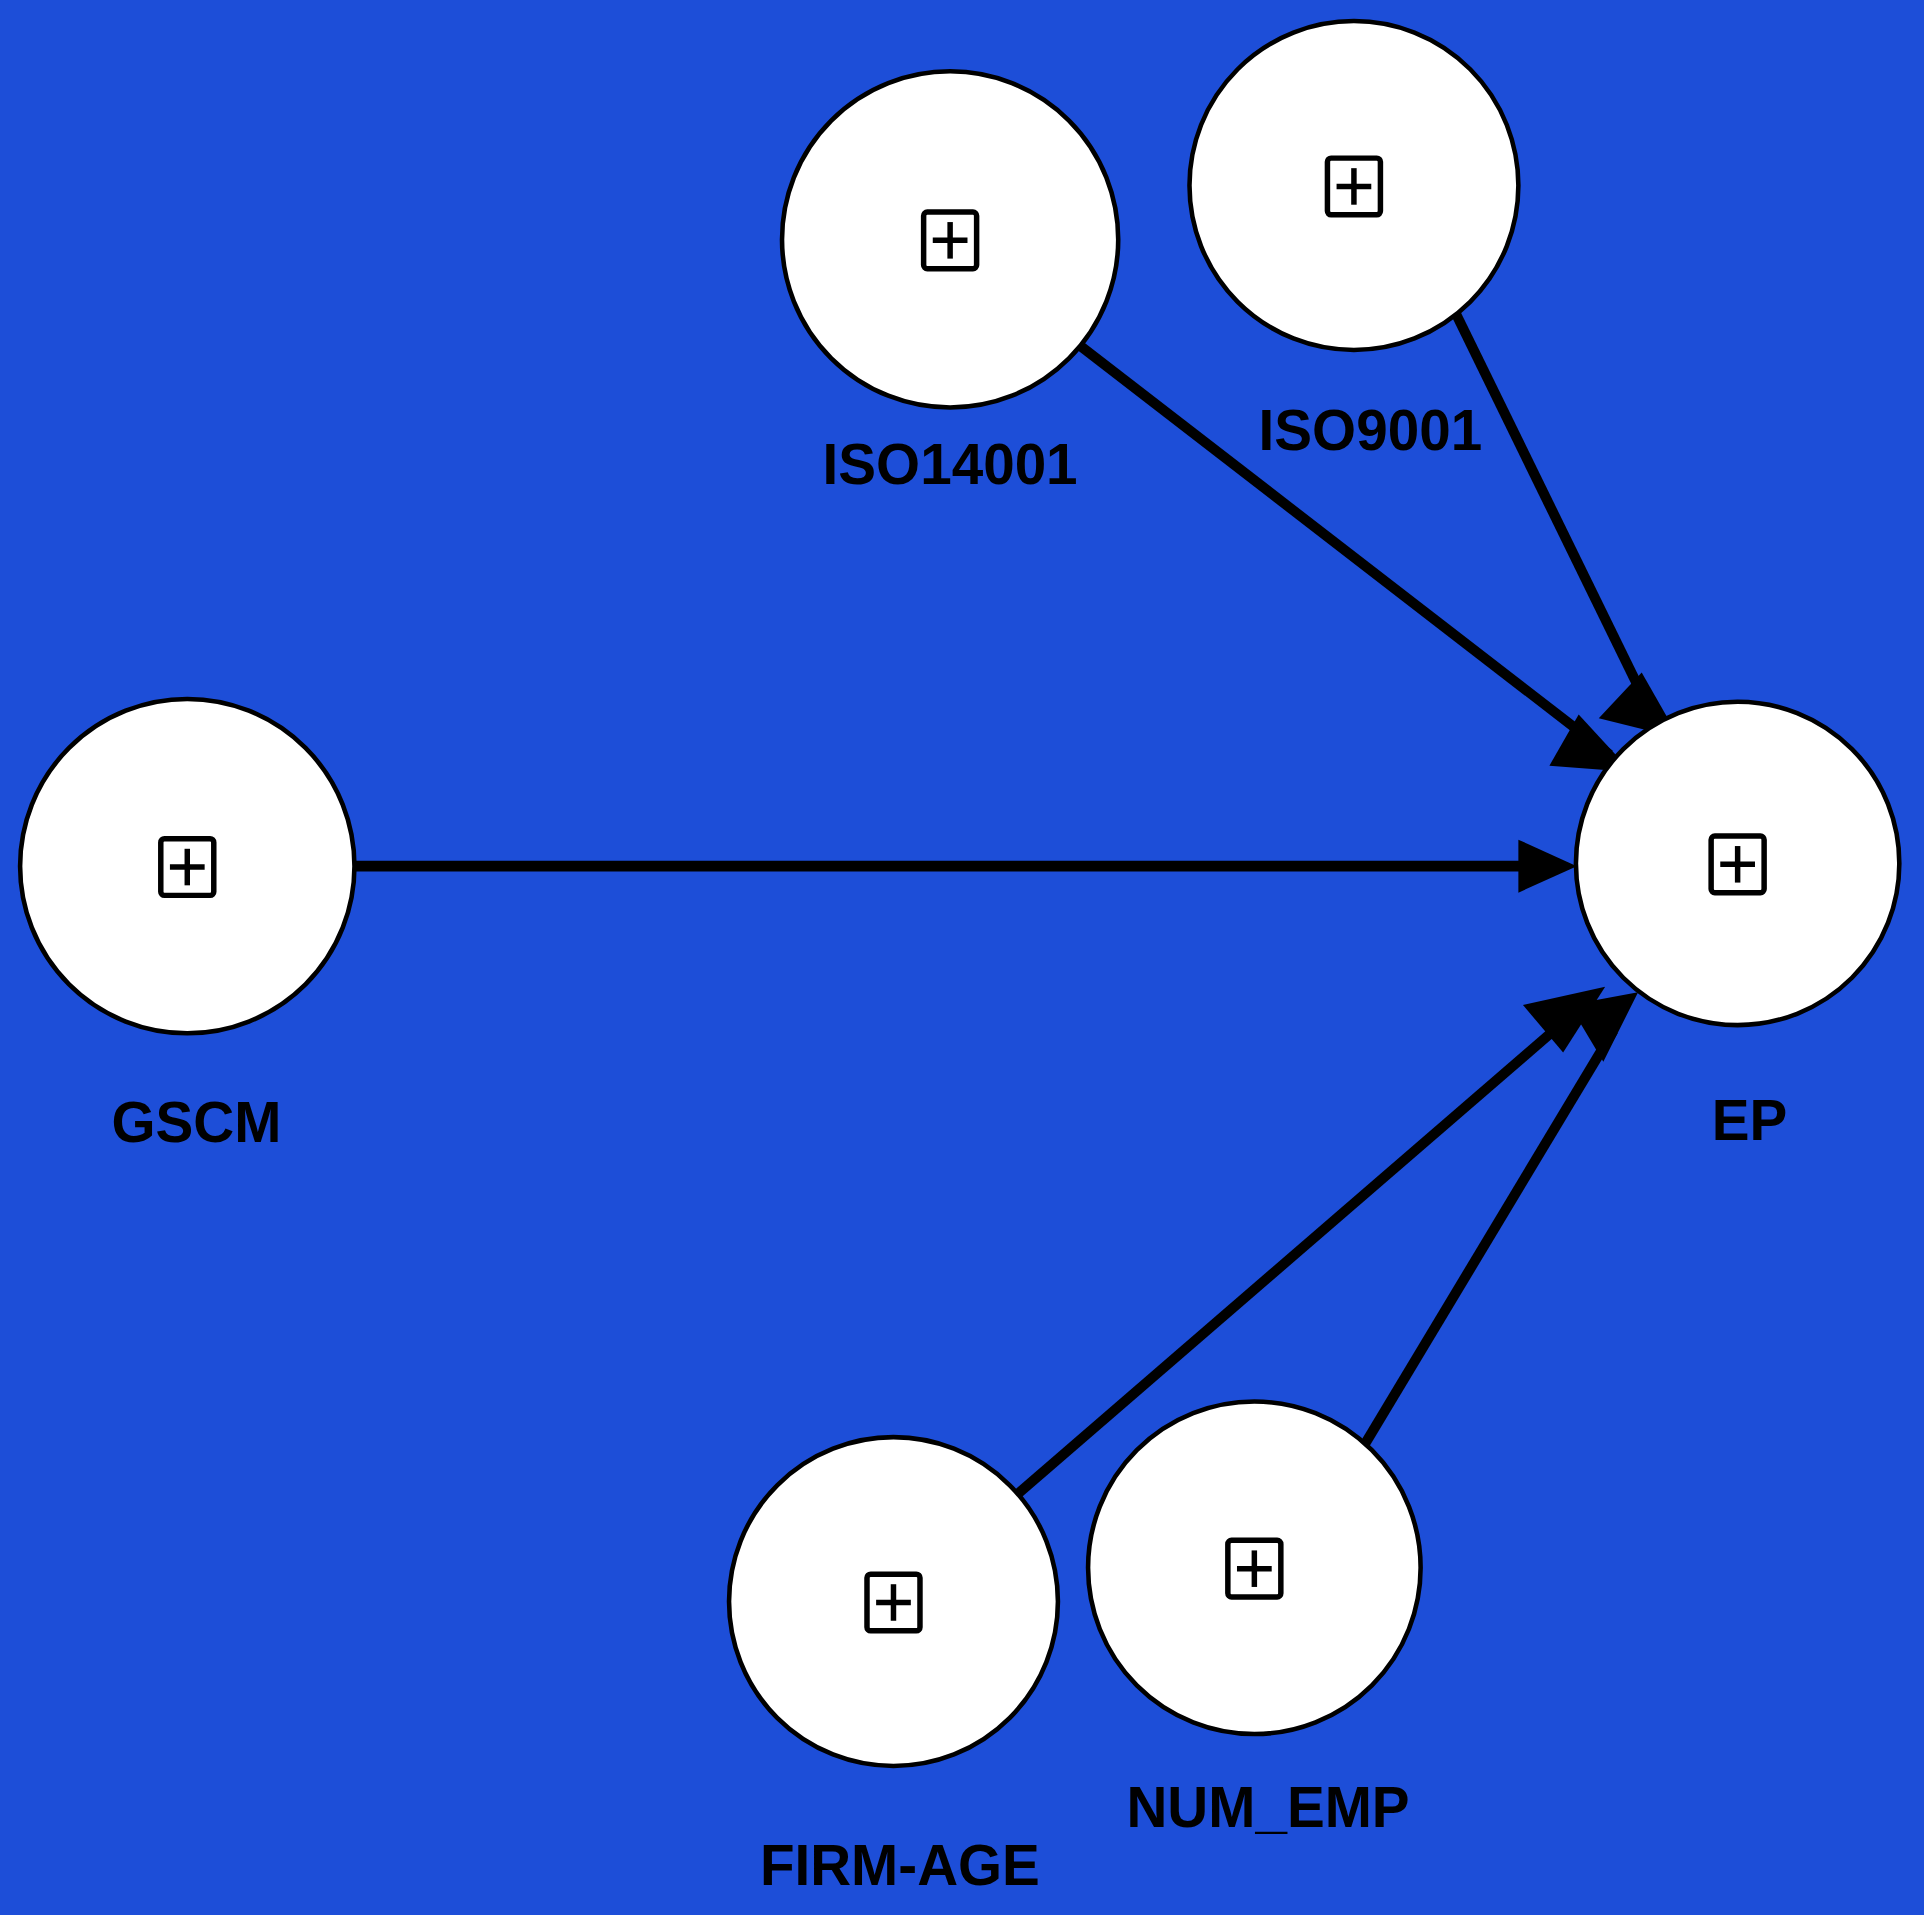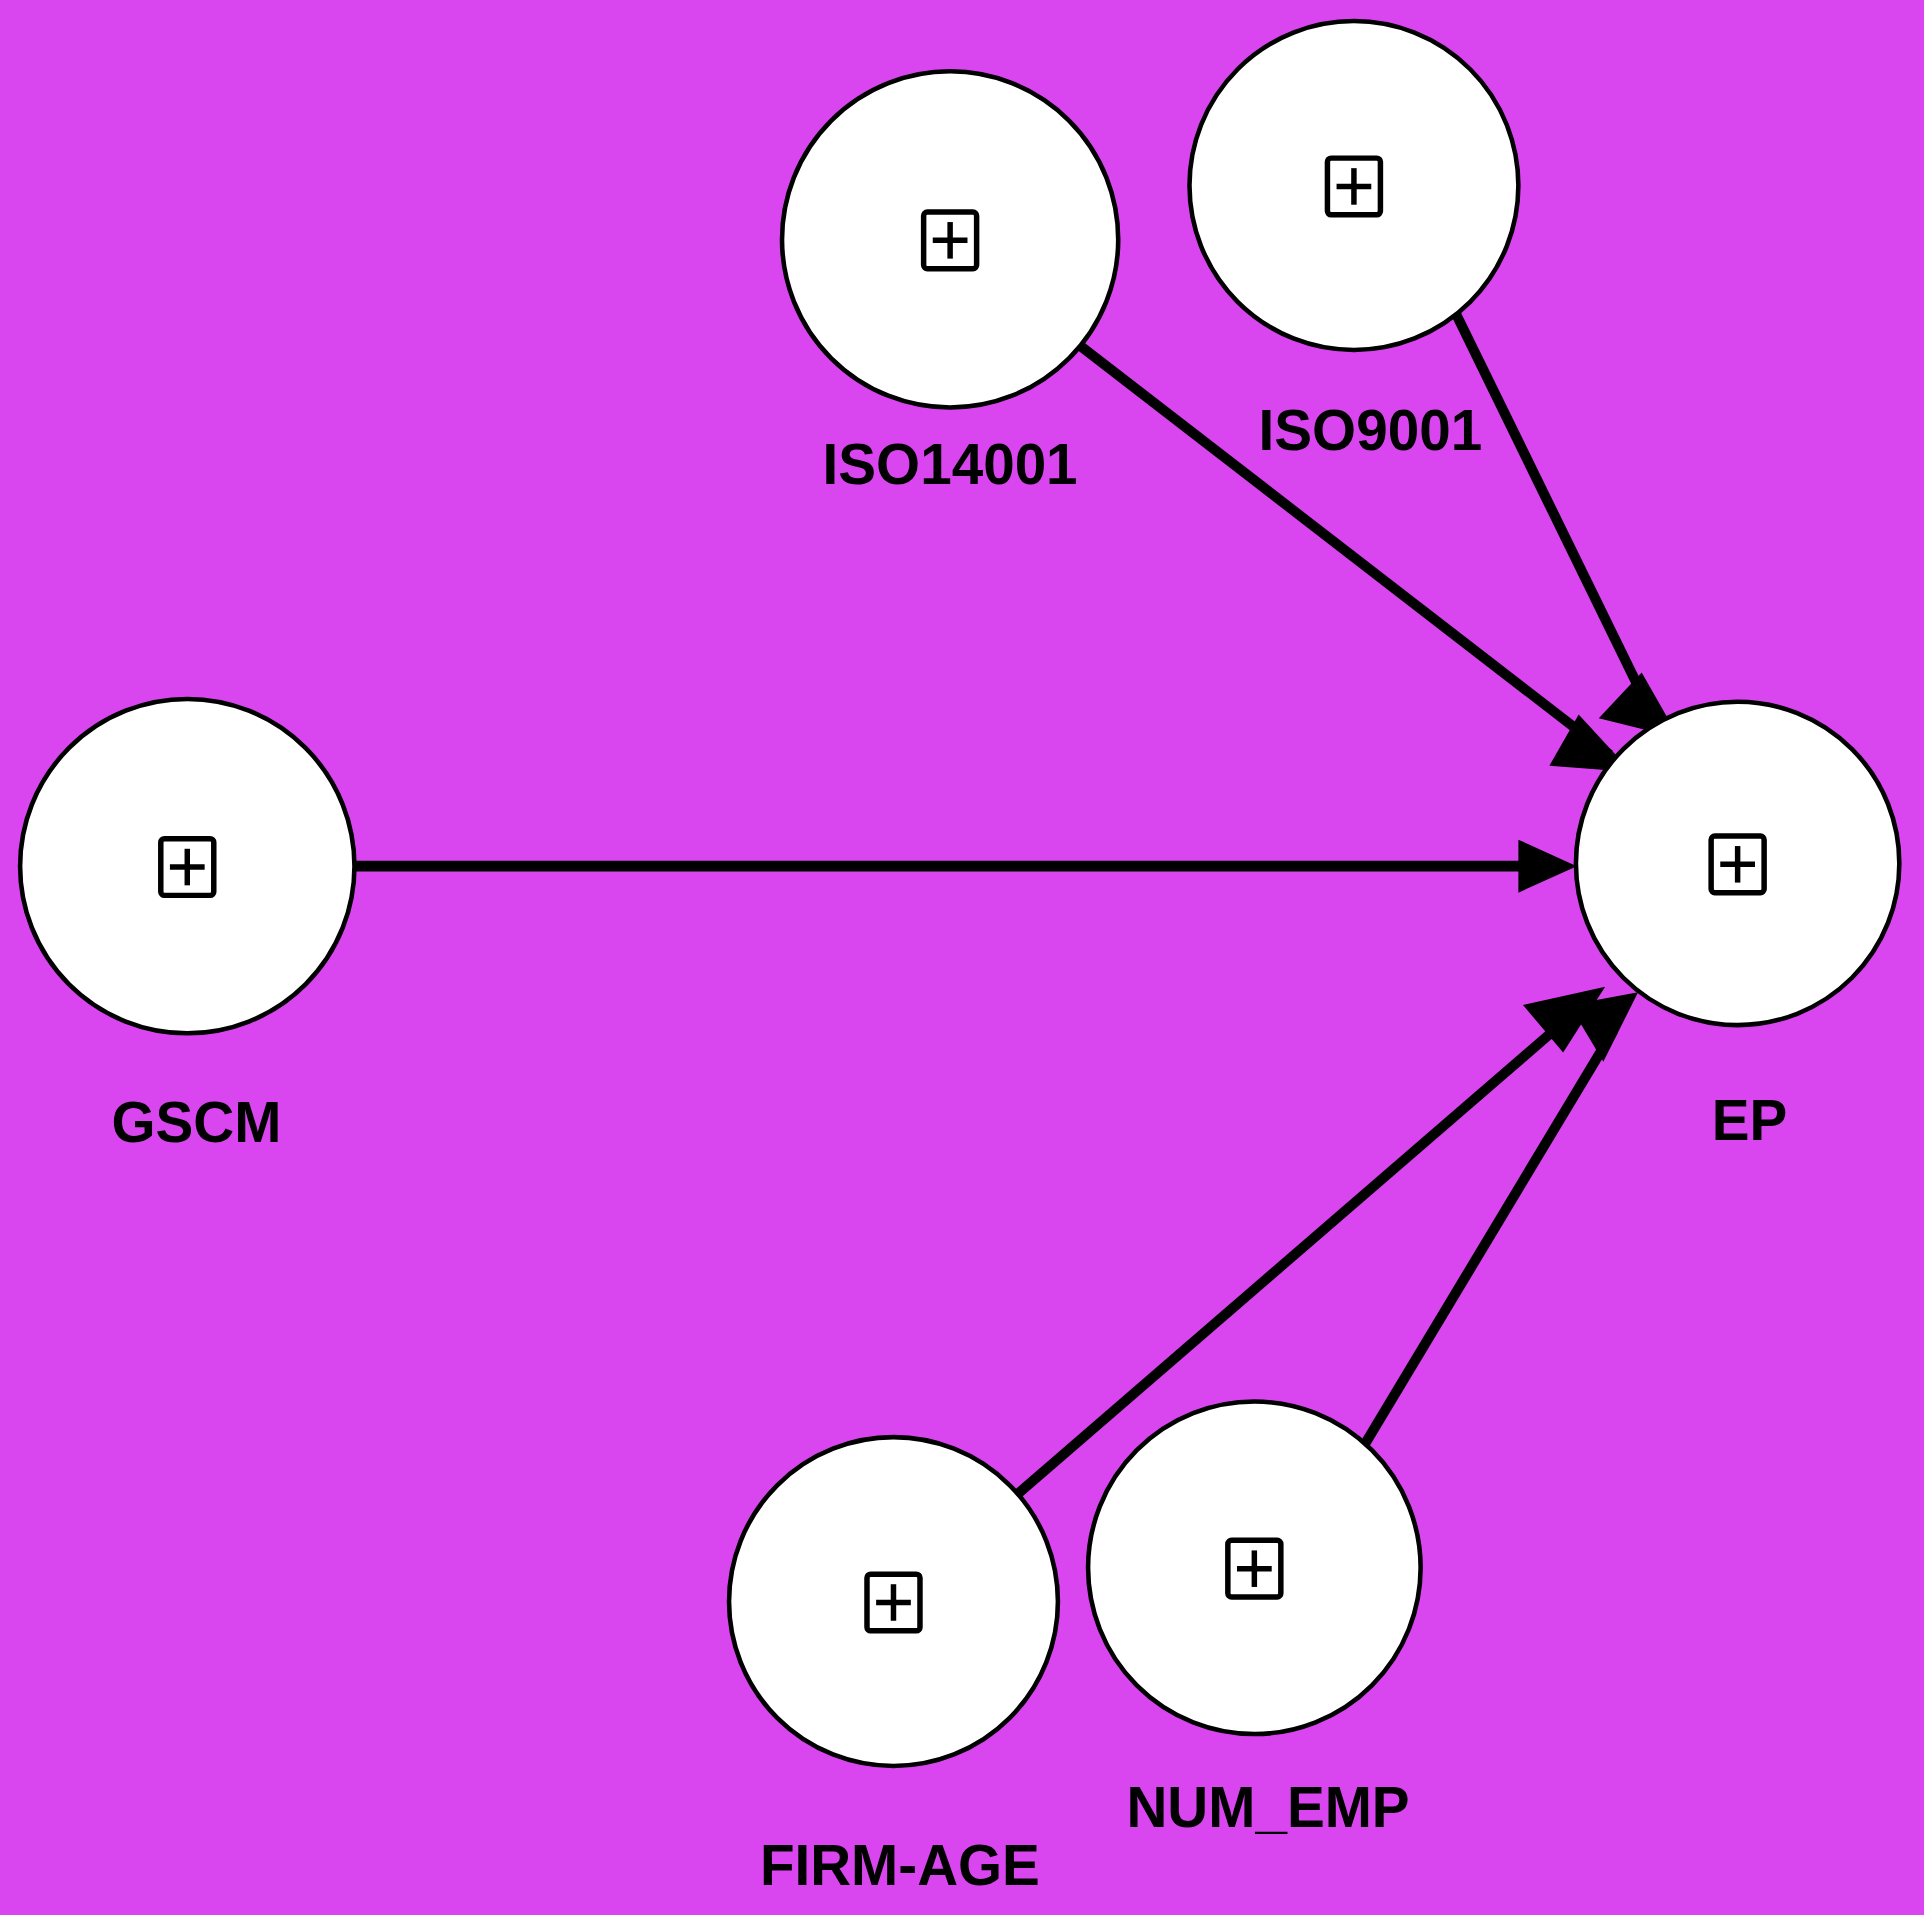--- a/index.html
+++ b/index.html
@@ -7,21 +7,21 @@
     padding: 0;
     background: #ffffff;
   }
   body {
     font-family: "Liberation Sans", sans-serif;
   }
   #diagram-root {
     position: relative;
     width: 1924px;
     height: 1915px;
-    background: #d946ef;
+    background: #1d4ed8;
     overflow: hidden;
   }
   #diagram-svg {
     position: absolute;
     top: 0;
     left: 0;
     width: 1924px;
     height: 1915px;
     display: block;
   }

